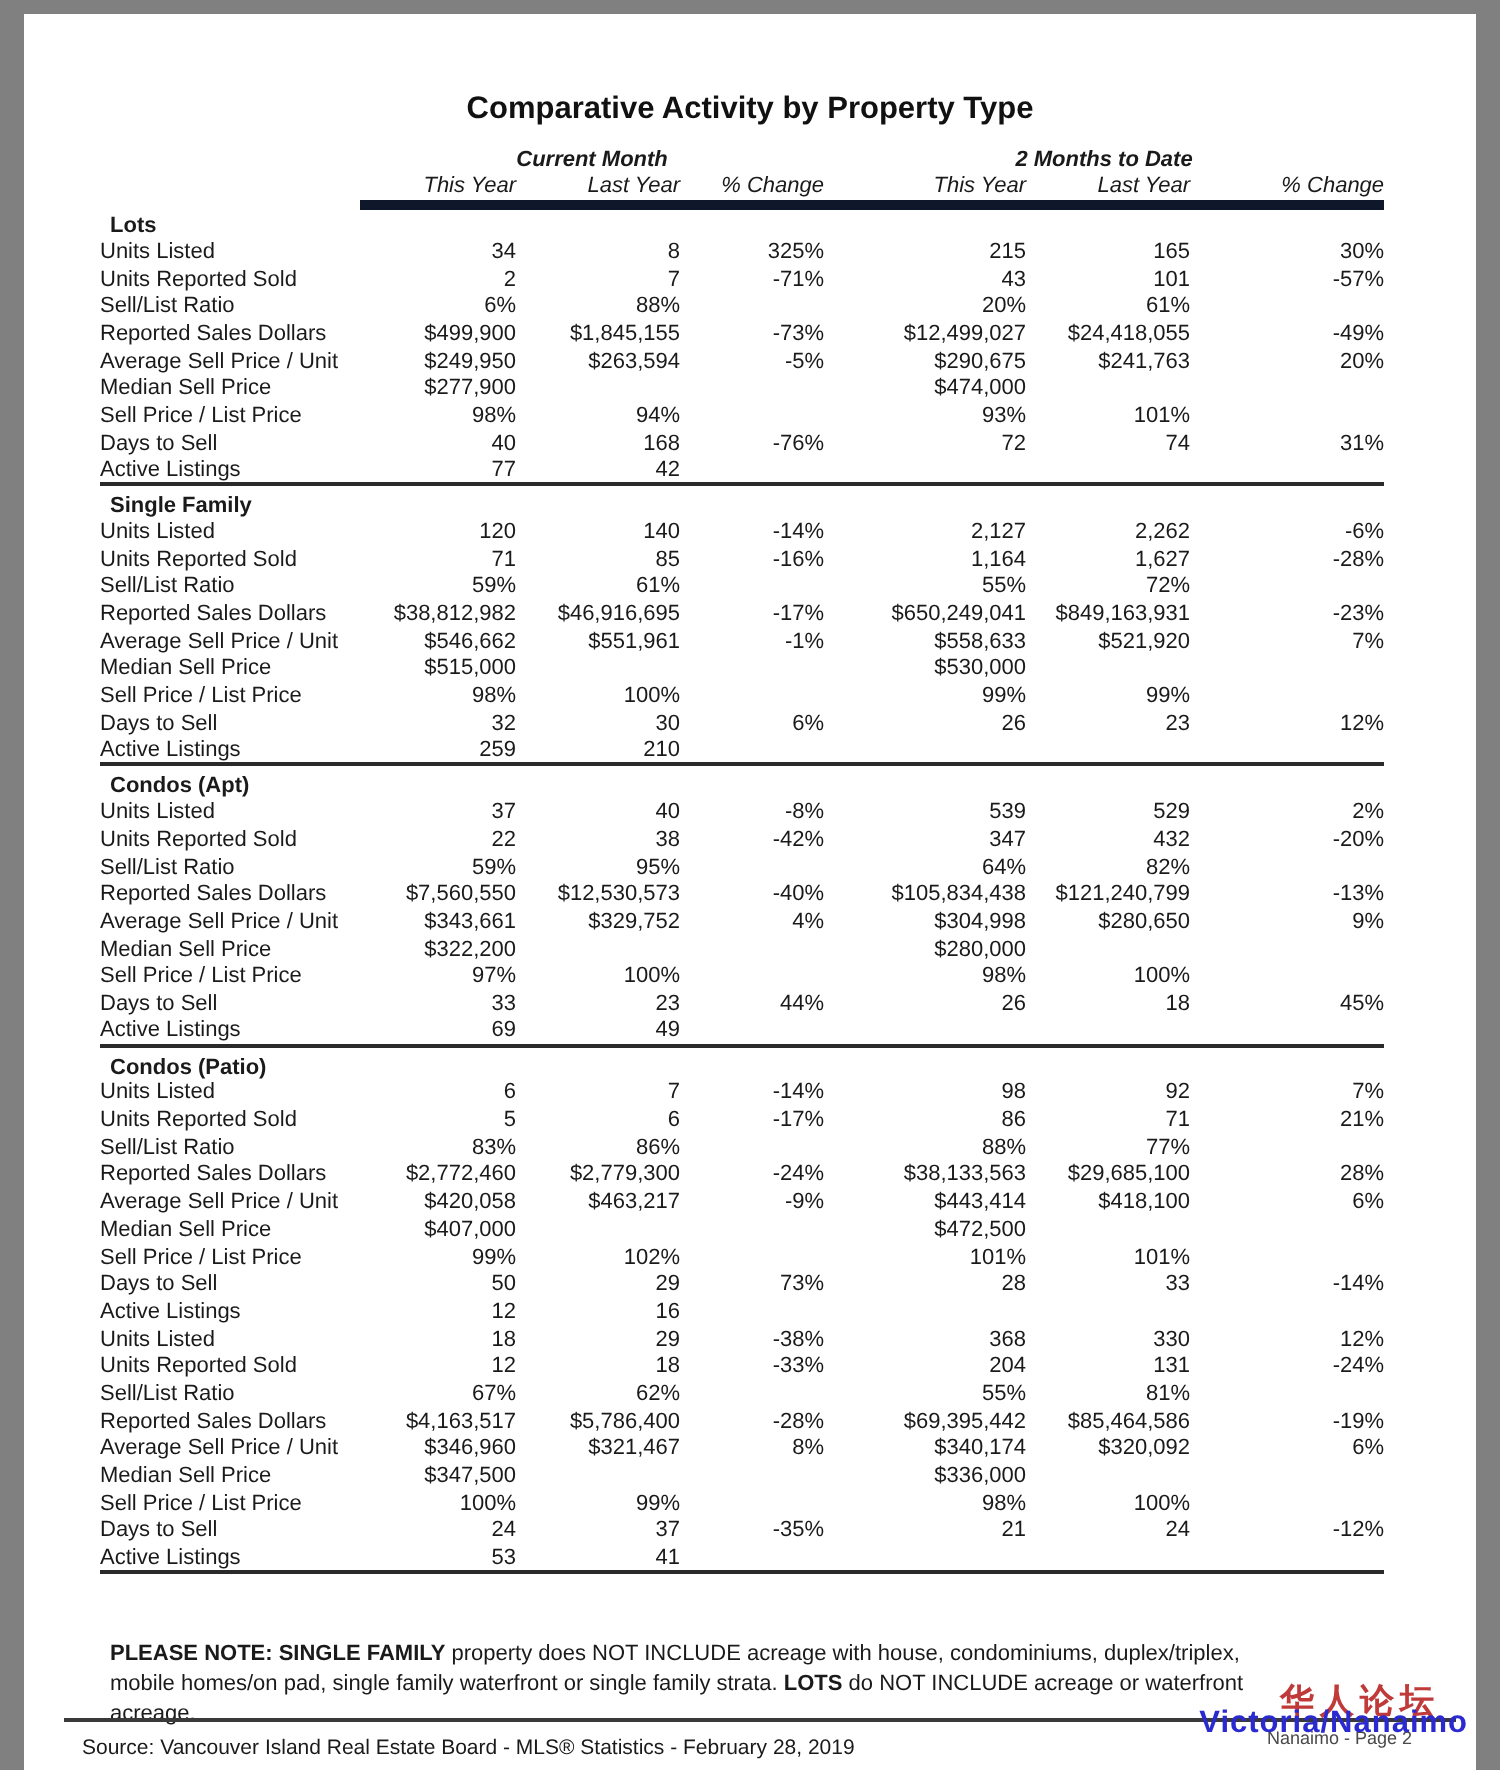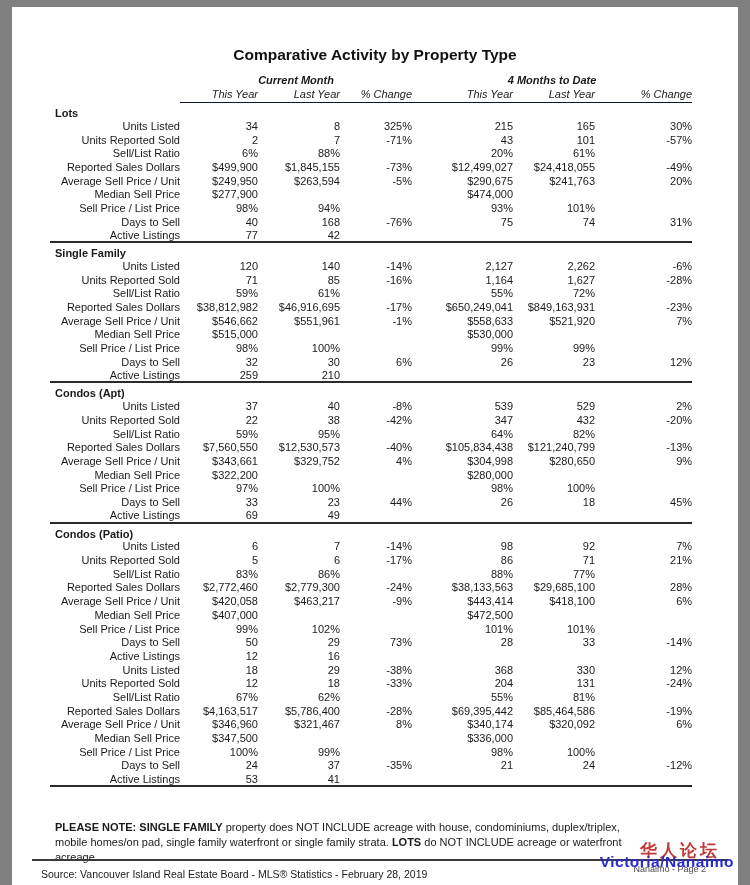--- a/index.html
+++ b/index.html
@@ -20,24 +20,24 @@
   table.activity{
     position:absolute;left:38px;top:65px;width:642px;
     border-collapse:collapse;table-layout:fixed;
     font-size:11px;color:#1a1a1a;
   }
   table.activity td{padding:0;white-space:nowrap;vertical-align:middle;}
   thead tr{height:15px;font-style:italic;}
   .grp{font-weight:bold;text-align:center;}
   .grp-cm{padding-left:30px;}
   .grp-ytd{padding-left:32px;}
-  .subh td.num{border-bottom:1px solid #0f172a;}
+  .subh td.num{border-bottom:5px solid #0f172a;}
   td.num{text-align:right;}
   td.pc{padding-right:24px;}
-  td.lbl{padding-left:5px;text-align:right;}
+  td.lbl{padding-left:5px;text-align:left;}
   tbody tr{height:13.7px;}
   tr.section-header{height:17px;}
   tr.section-header td{
     font-weight:bold;padding-left:5px;vertical-align:bottom;
     border-top:2px solid #2a2a2a;
   }
   tr.section-header.first td{border-top:none;}
   tbody tr.lastrow td{border-bottom:2px solid #2a2a2a;}
   .note{
     position:absolute;left:43px;top:813px;width:600px;margin:0;
@@ -76,21 +76,21 @@
         <col style="width:82px">
       <col style="width:72px">
         <col style="width:101px">
         <col style="width:82px">
       <col style="width:97px">
     </colgroup>
     <thead>
       <tr>
         <td></td>
         <td class="grp grp-cm" colspan="3">Current Month</td>
-        <td class="grp grp-ytd" colspan="3">4 Months to Date</td>
+        <td class="grp grp-ytd" colspan="3">2 Months to Date</td>
       </tr>
       <tr class="subh">
         <td></td>
         <td class="num">This Year</td>
         <td class="num">Last Year</td>
         <td class="num">% Change</td>
         <td class="num">This Year</td>
         <td class="num">Last Year</td>
         <td class="num pc">% Change</td>
       </tr>
@@ -160,21 +160,21 @@
           <td class="num"></td>
           <td class="num">93%</td>
           <td class="num">101%</td>
           <td class="num pc"></td>
         </tr>
         <tr>
           <td class="lbl">Days to Sell</td>
           <td class="num">40</td>
           <td class="num">168</td>
           <td class="num">-76%</td>
-          <td class="num">75</td>
+          <td class="num">72</td>
           <td class="num">74</td>
           <td class="num pc">31%</td>
         </tr>
         <tr>
           <td class="lbl">Active Listings</td>
           <td class="num">77</td>
           <td class="num">42</td>
           <td class="num"></td>
           <td class="num"></td>
           <td class="num"></td>

